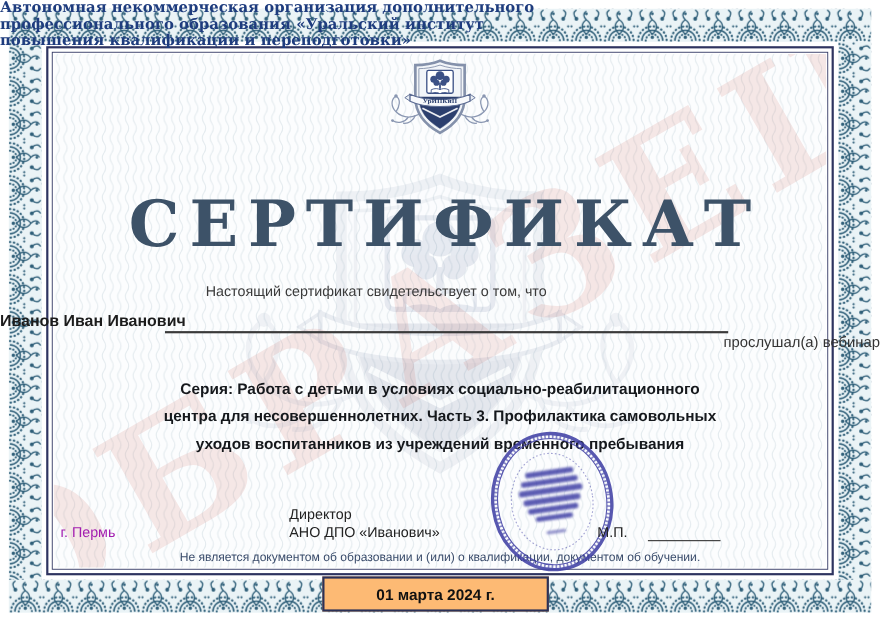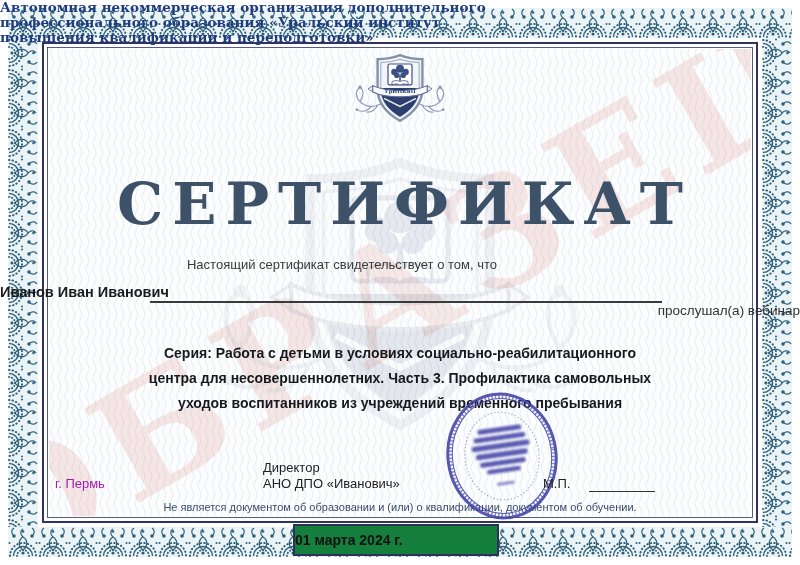--- a/index.html
+++ b/index.html
@@ -20,22 +20,22 @@
   #action{left:0;top:303px;width:800px;text-align:right;z-index:3;font-size:13.5px;color:#333;}
   #course{left:145px;top:341px;width:510px;text-align:center;z-index:3;
           font-size:14px;font-weight:bold;line-height:25px;color:#15181c;}
   #city{left:55px;top:476px;z-index:3;font-size:13px;color:#a21caf;}
   #director{left:263px;top:460px;z-index:3;font-size:13px;line-height:16px;color:#222;}
   #mp{left:543px;top:476px;z-index:5;font-size:13px;color:#222;}
   #sig-line{left:589px;top:491px;width:66px;height:0;border-top:1.5px solid #333;z-index:3;}
   #disclaimer{left:0;top:501px;width:800px;text-align:center;z-index:3;
               font-size:11px;color:#3a4c6b;}
   #stamp{left:442px;top:390px;z-index:4;}
-  #date-box{left:293px;top:524px;width:202px;height:28px;z-index:6;background:#15803d;
-            border:2px solid #2b3158;line-height:28px;
+  #date-box{left:293px;top:524px;width:202px;height:28px;z-index:6;background:#fdba74;
+            border:2px solid #2b3158;text-align:center;line-height:28px;
             font-size:14px;font-weight:bold;color:#111;}
 </style>
 </head>
 <body>
 
 <div id="cert">
 
   <svg id="bg-svg" width="800" height="565" viewBox="0 0 800 565">
     <defs>
       <pattern id="ornT" width="30" height="30" patternUnits="userSpaceOnUse" patternTransform="translate(8,8)">

